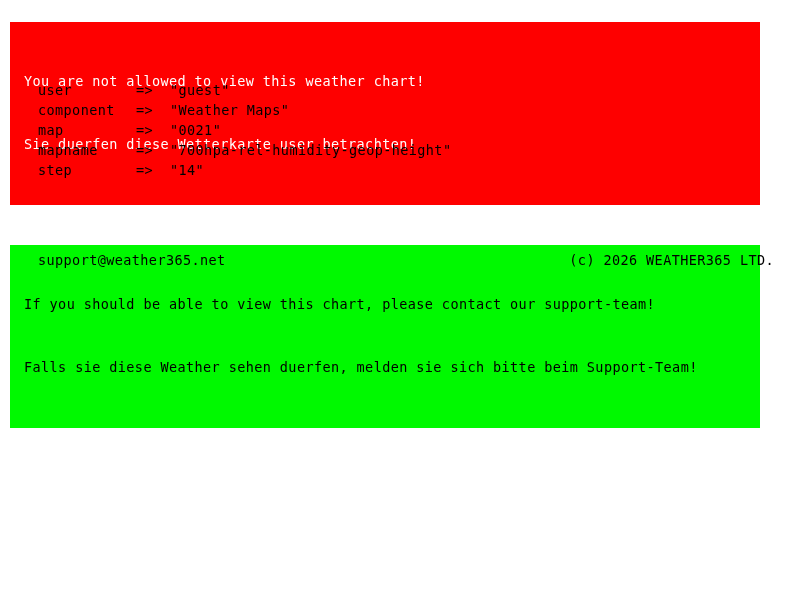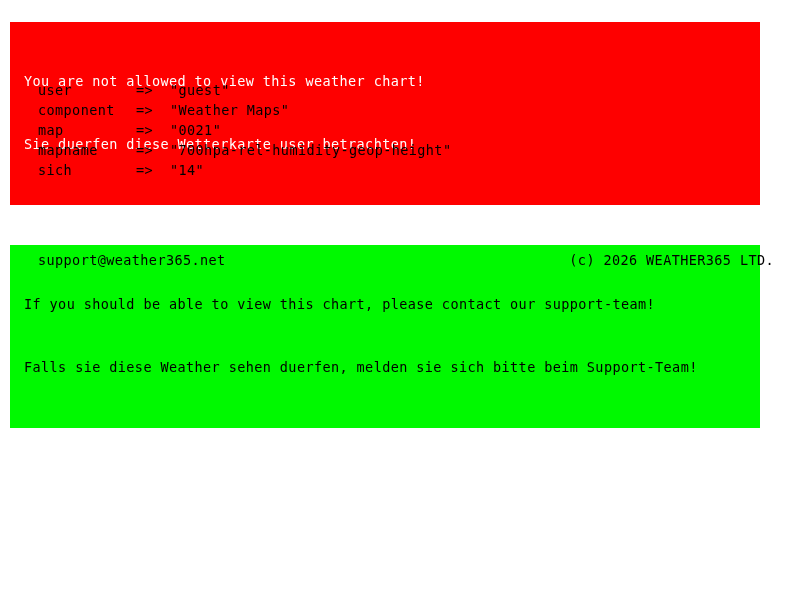--- a/index.html
+++ b/index.html
@@ -123,21 +123,21 @@
       <span class="param-val">"0021"</span>
     </div>
 
     <div class="param-row">
       <span class="param-key">mapname</span>
       <span class="param-arrow">=&gt;</span>
       <span class="param-val">"700hpa-rel-humidity-geop-height"</span>
     </div>
 
     <div class="param-row">
-      <span class="param-key">sich</span>
+      <span class="param-key">step</span>
       <span class="param-arrow">=&gt;</span>
       <span class="param-val">"14"</span>
     </div>
 
   </div>
 
   <div class="banner banner-info">
     <span class="banner-line">If you should be able to view this chart, please contact our support-team!</span>
     <span class="banner-line">Falls sie diese Weather sehen duerfen, melden sie sich bitte beim Support-Team!</span>
   </div>

